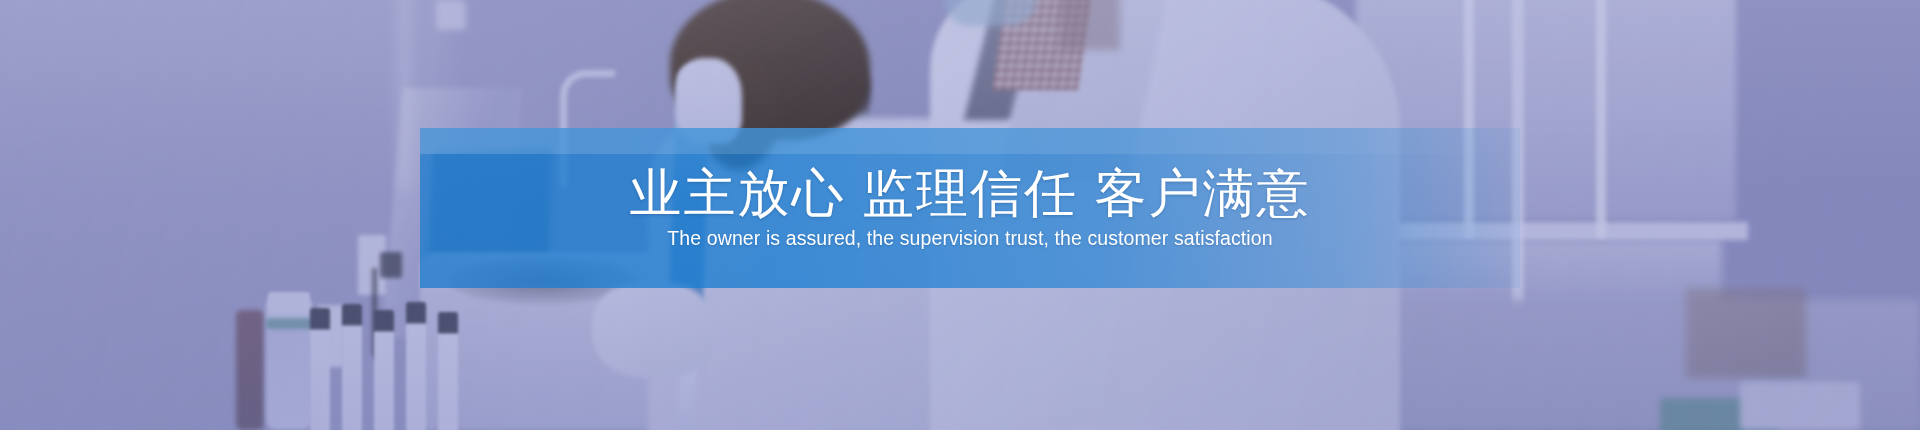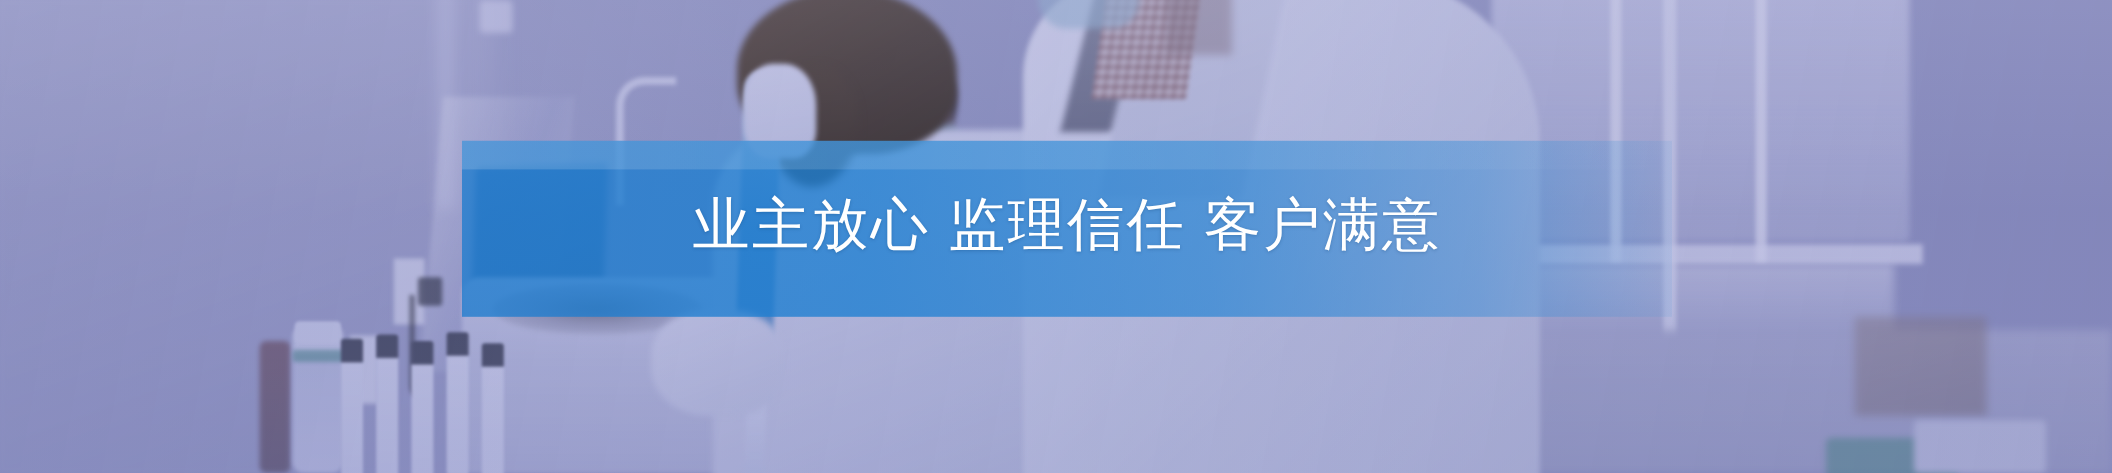--- a/index.html
+++ b/index.html
@@ -596,15 +596,16 @@
   </div>
 
   <div class="photo-tint"></div>
   <div class="photo-lift"></div>
 
   <div class="band"></div>
   <div class="band-sheen"></div>
 
   <div class="caption">
     <div class="headline">业主放心 监理信任  客户满意</div>
+    <div class="subline">The owner is assured, the supervision trust, the customer satisfaction</div>
   </div>
 
 </div>
 
 </body></html>

